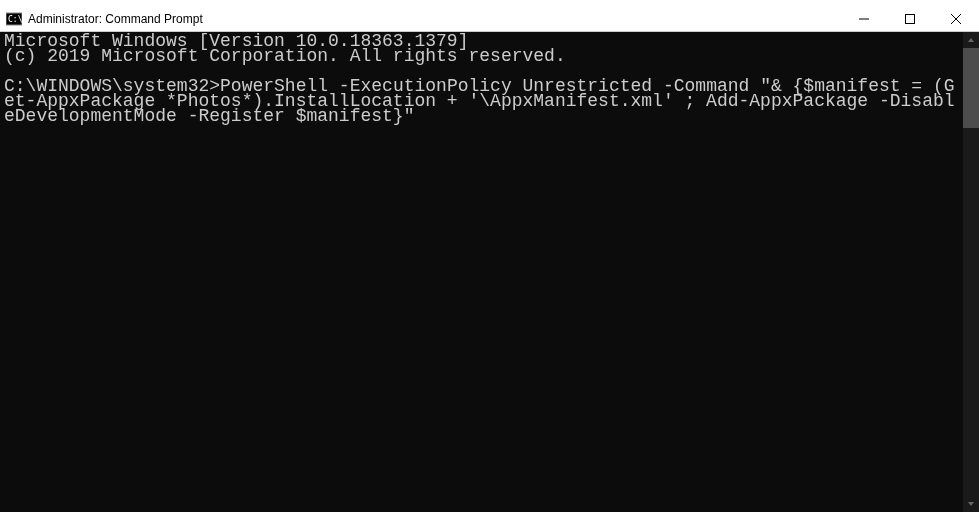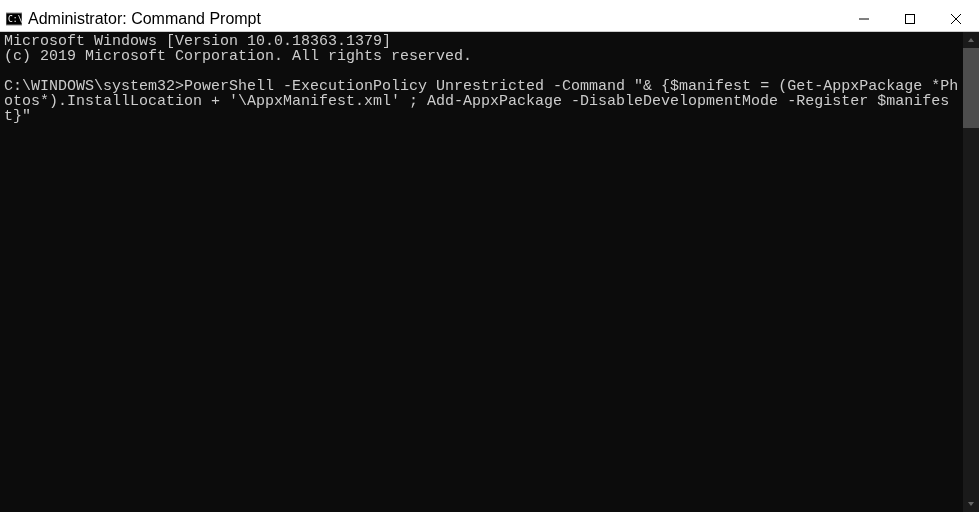--- a/index.html
+++ b/index.html
@@ -41,21 +41,21 @@
       height: 16px;
       display: flex;
       align-items: center;
       justify-content: center;
     }
     .app-icon svg {
       width: 16px;
       height: 16px;
     }
     .title-text {
-      font-size: 16px;
+      font-size: 12px;
       color: #000;
     }
     .titlebar-right {
       display: flex;
       height: 100%;
     }
     .win-btn {
       width: 46px;
       height: 100%;
       display: flex;
@@ -77,21 +77,21 @@
     }
     .terminal {
       position: absolute;
       top: 0;
       left: 0;
       right: 16px;
       bottom: 0;
       background: #0c0c0c;
       color: #cccccc;
       font-family: Consolas, "Courier New", monospace;
-      font-size: 15px;
+      font-size: 18px;
       line-height: 15px;
       padding: 2px 0 2px 4px;
       white-space: pre-wrap;
       word-break: break-all;
       overflow: hidden;
     }
     .scrollbar {
       position: absolute;
       top: 0;
       right: 0;

